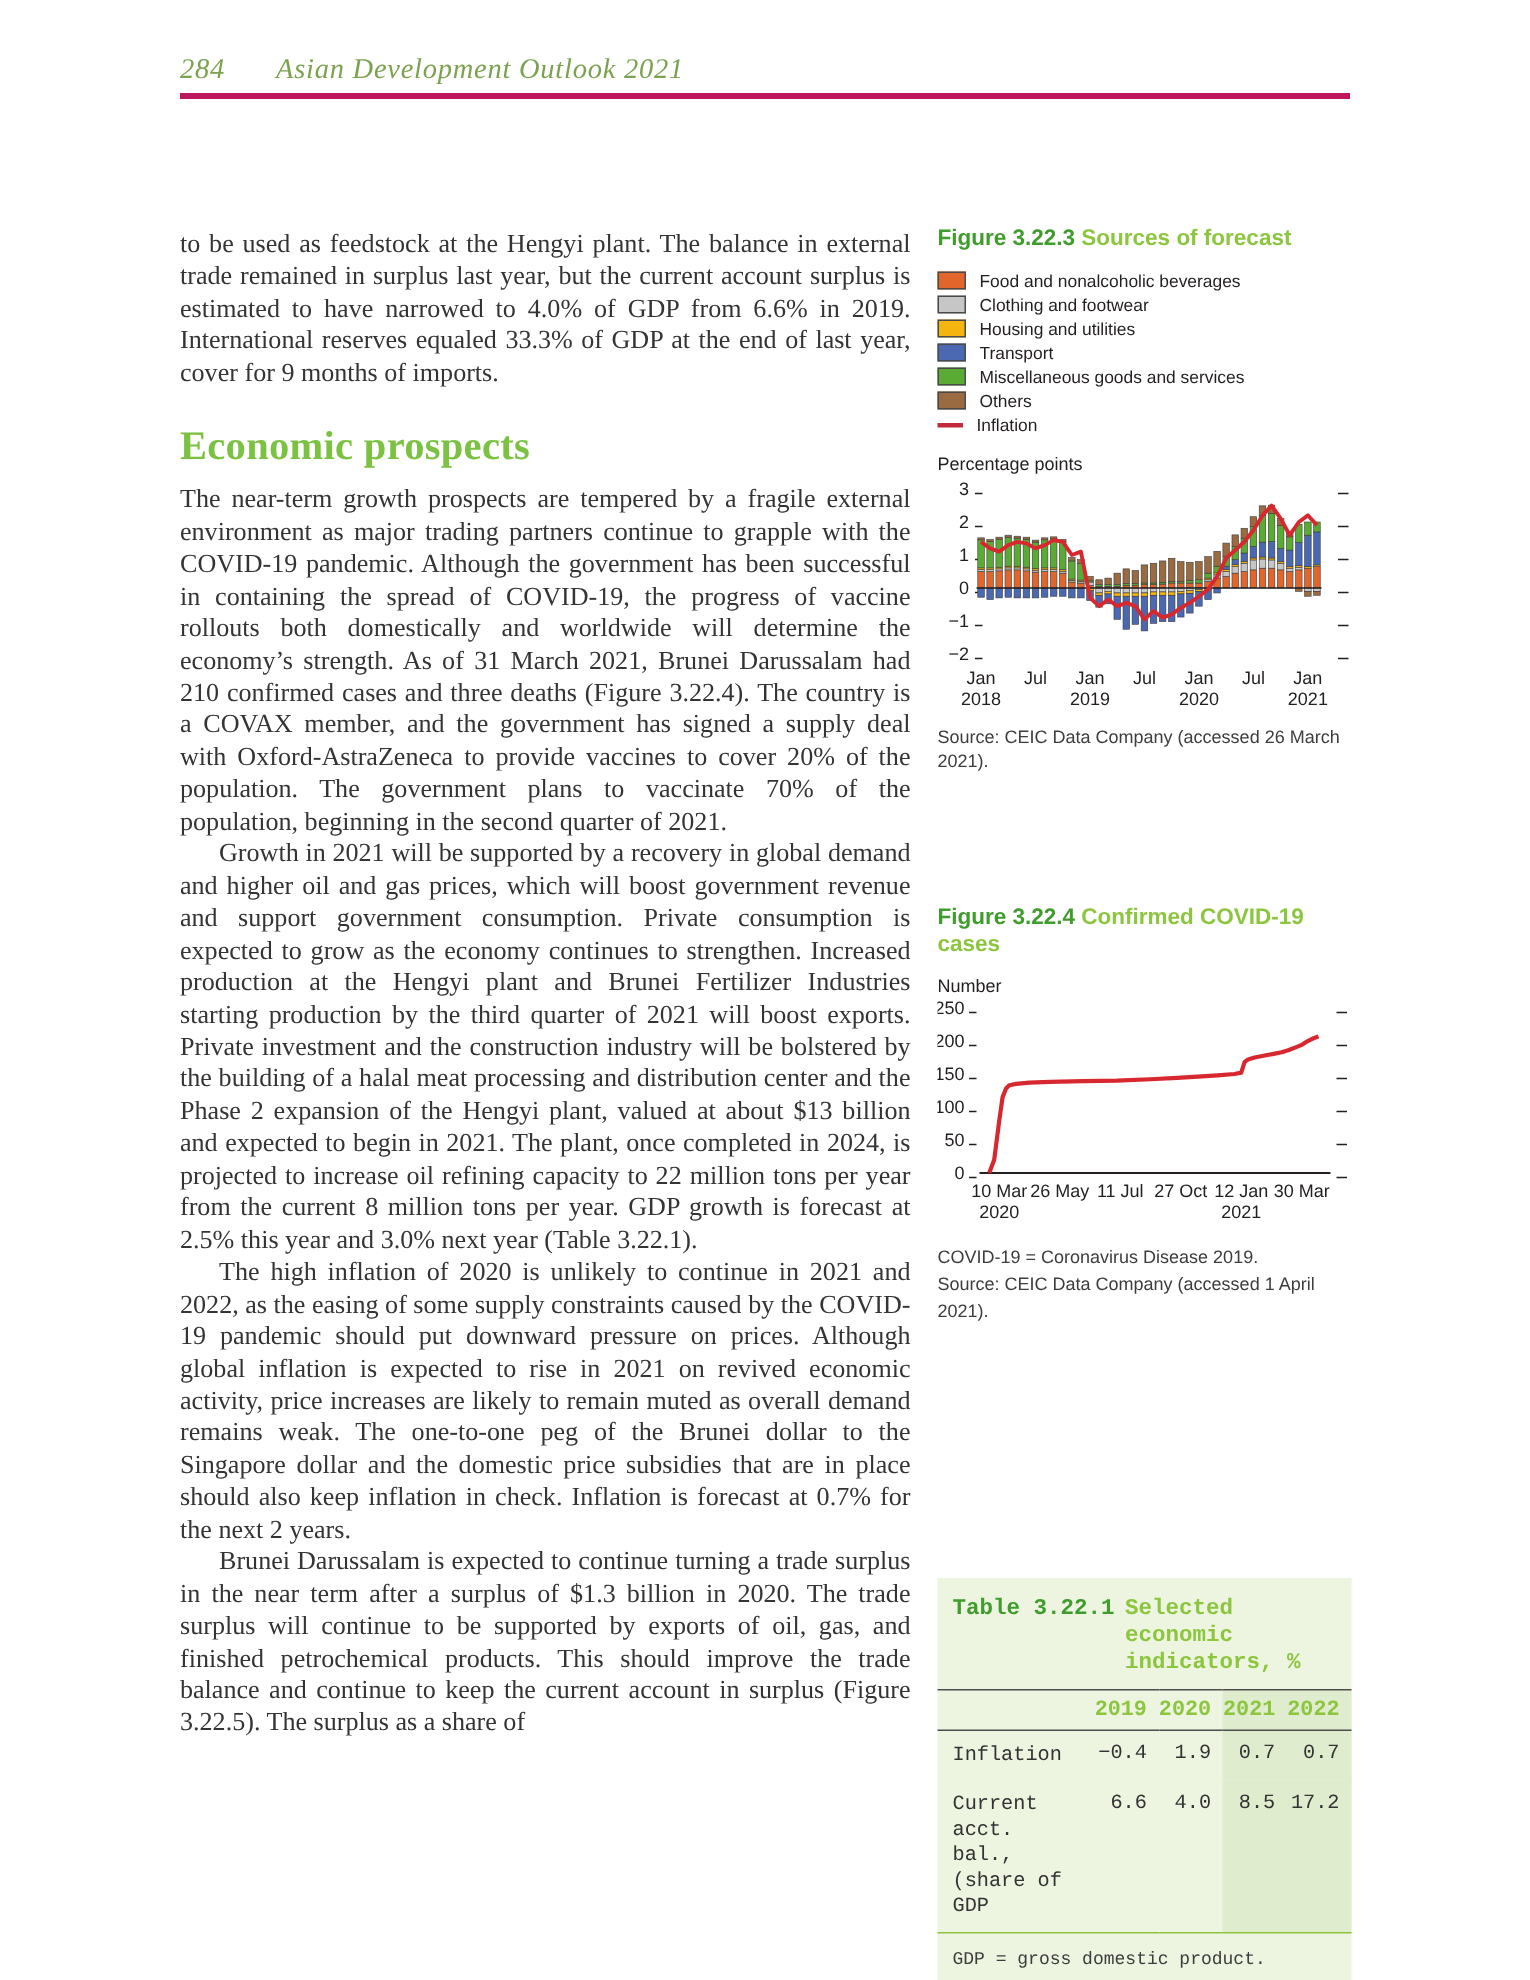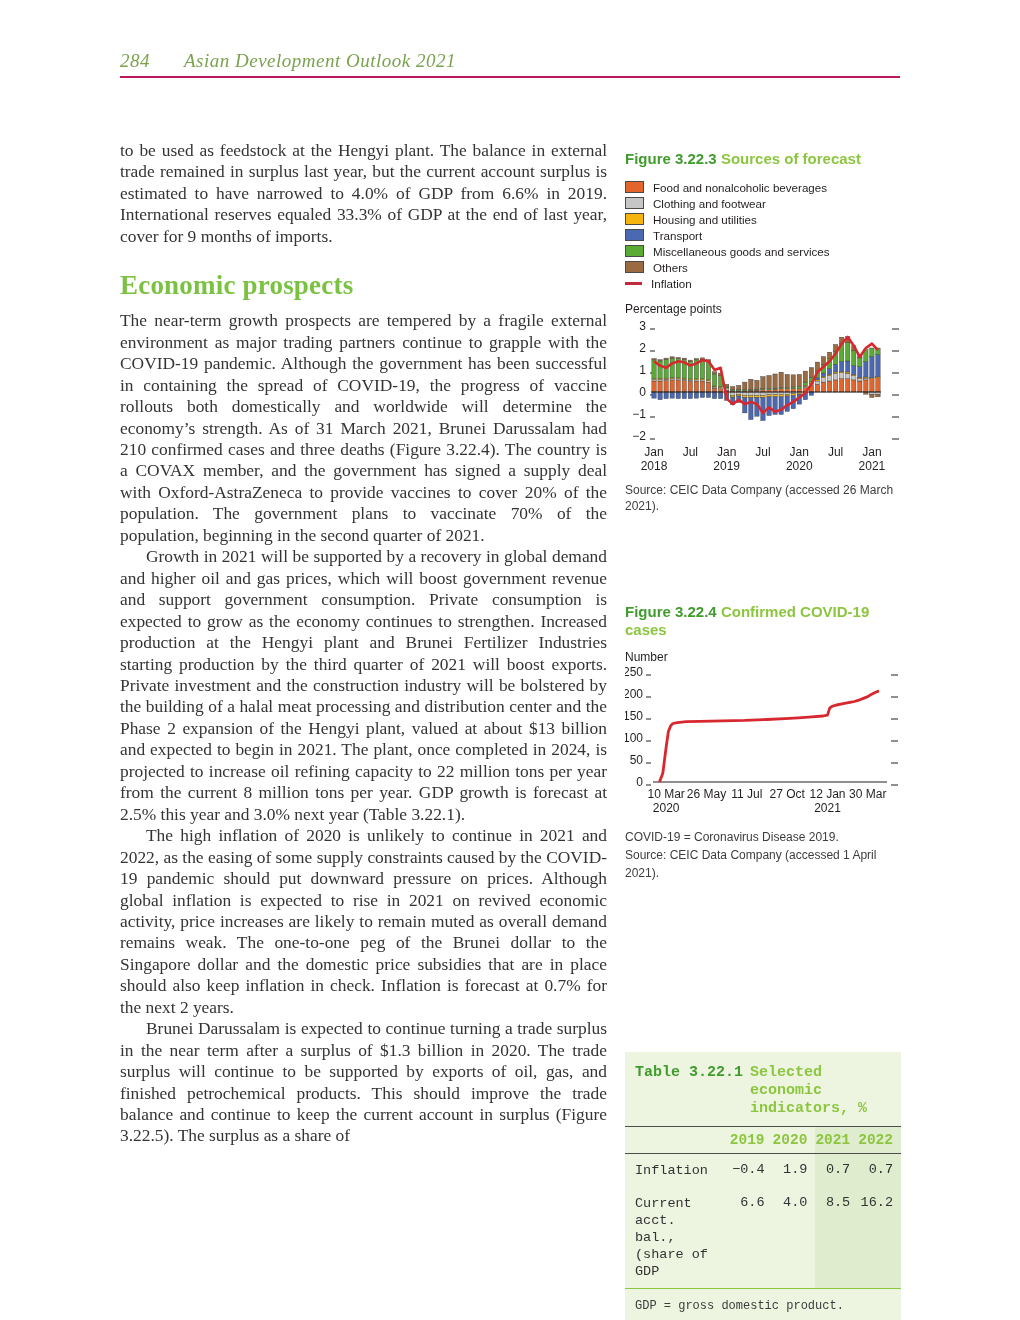--- a/index.html
+++ b/index.html
@@ -1,26 +1,26 @@
 <!DOCTYPE html>
 <html><head>
 <meta charset="utf-8">
 <style>
   html,body{margin:0;padding:0;background:#ffffff;}
   .page{position:relative;width:1020px;height:1320px;background:#fff;overflow:hidden;
         font-family:"Liberation Sans",sans-serif;color:#2f2f2f;}
 
   
-  .runhead{position:absolute;left:120px;top:50px;width:780px;height:26px;
-           border-bottom:2px solid #be185d;color:#7ba24f;font-family:"Liberation Serif",serif;}
+  .runhead{position:absolute;left:120px;top:36px;width:780px;height:26px;
+           border-bottom:4px solid #be185d;color:#7ba24f;font-family:"Liberation Serif",serif;}
   .runhead .pnum{font-size:19px;font-style:italic;letter-spacing:.5px;}
   .runhead .ptitle{font-size:19px;font-style:italic;margin-left:34px;letter-spacing:.5px;}
 
   
-  .colL{position:absolute;left:120px;top:140px;width:487px;}
+  .colL{position:absolute;left:120px;top:152px;width:487px;}
   .colL p{margin:0;font-family:"Liberation Serif",serif;font-size:17.4px;line-height:21.45px;
           text-align:justify;color:#343434;}
   .lead{margin-bottom:13px !important;}
   .colL h2{margin:23px 0 9px 0;font-family:Liberation Serif, serif;font-weight:bold;
            font-size:27px;color:#7cc242;letter-spacing:.2px;}
   .paras p{text-indent:26px;}
   .paras p:first-child{text-indent:0;}
 
   
   .figblock{position:absolute;width:280px;font-family:"Liberation Sans",sans-serif;}
@@ -440,21 +440,21 @@
           <td>1.9</td>
           <td class="band">0.7</td>
           <td class="band">0.7</td>
         </tr>
         <tr class="last">
           <td class="rowlabel">Current acct. bal.,
 (share of GDP</td>
           <td>6.6</td>
           <td>4.0</td>
           <td class="band">8.5</td>
-          <td class="band">16.2</td>
+          <td class="band">17.2</td>
         </tr>
       </tbody>
     </table>
     <div class="tbl-notes">
       <div>GDP = gross domestic product.</div>
       <div>Sources: CEIC Data Company; Asian Development Bank estimates.</div>
     </div>
   </div>
 
 </div>

